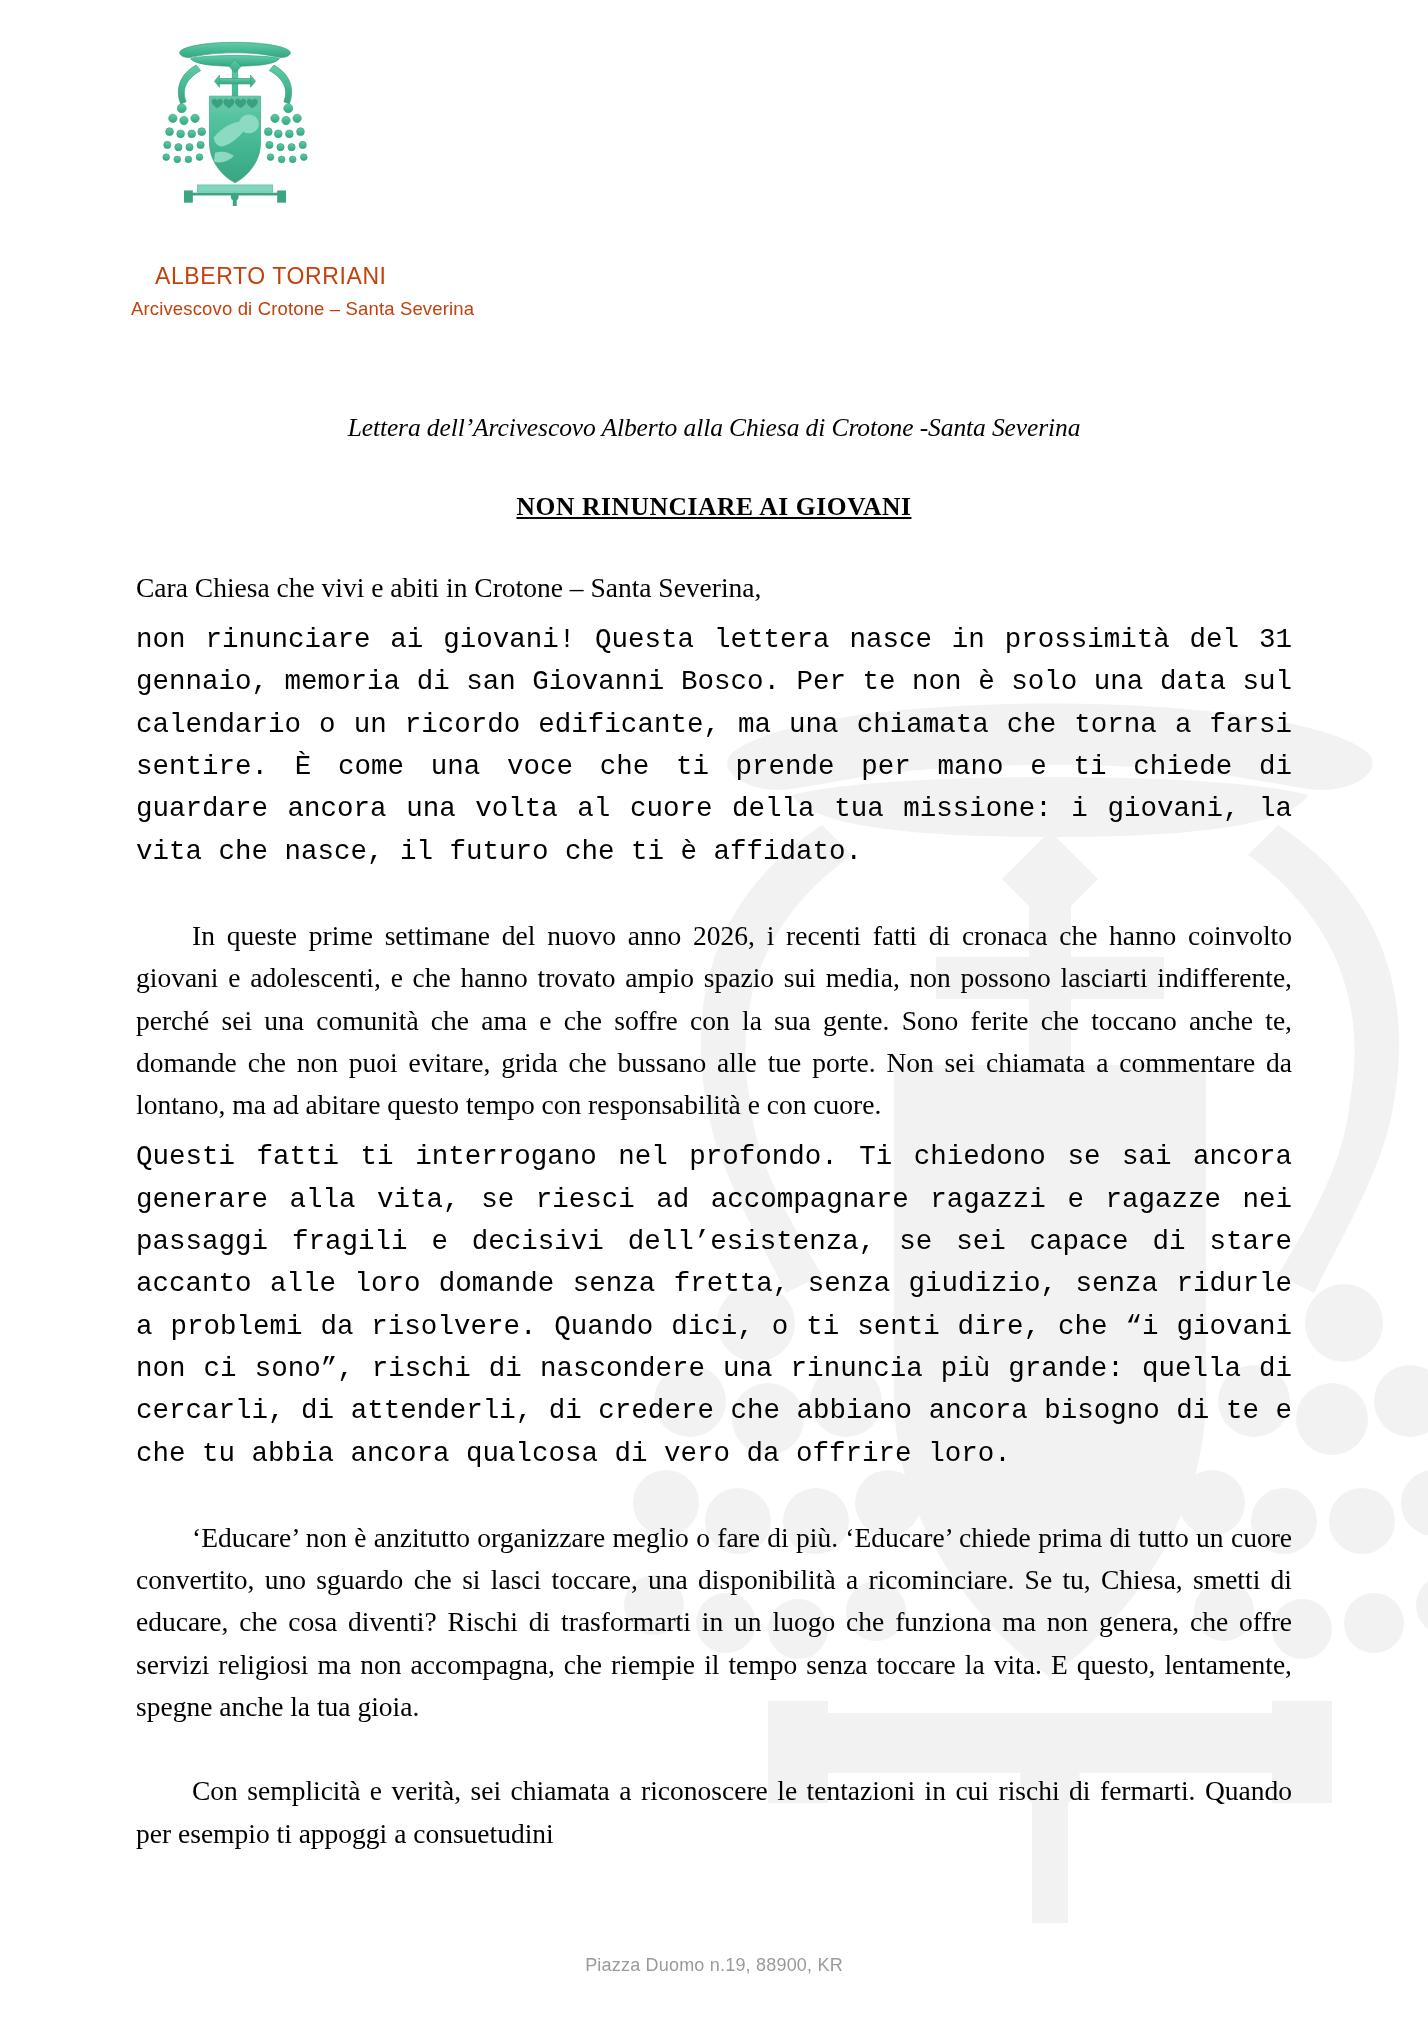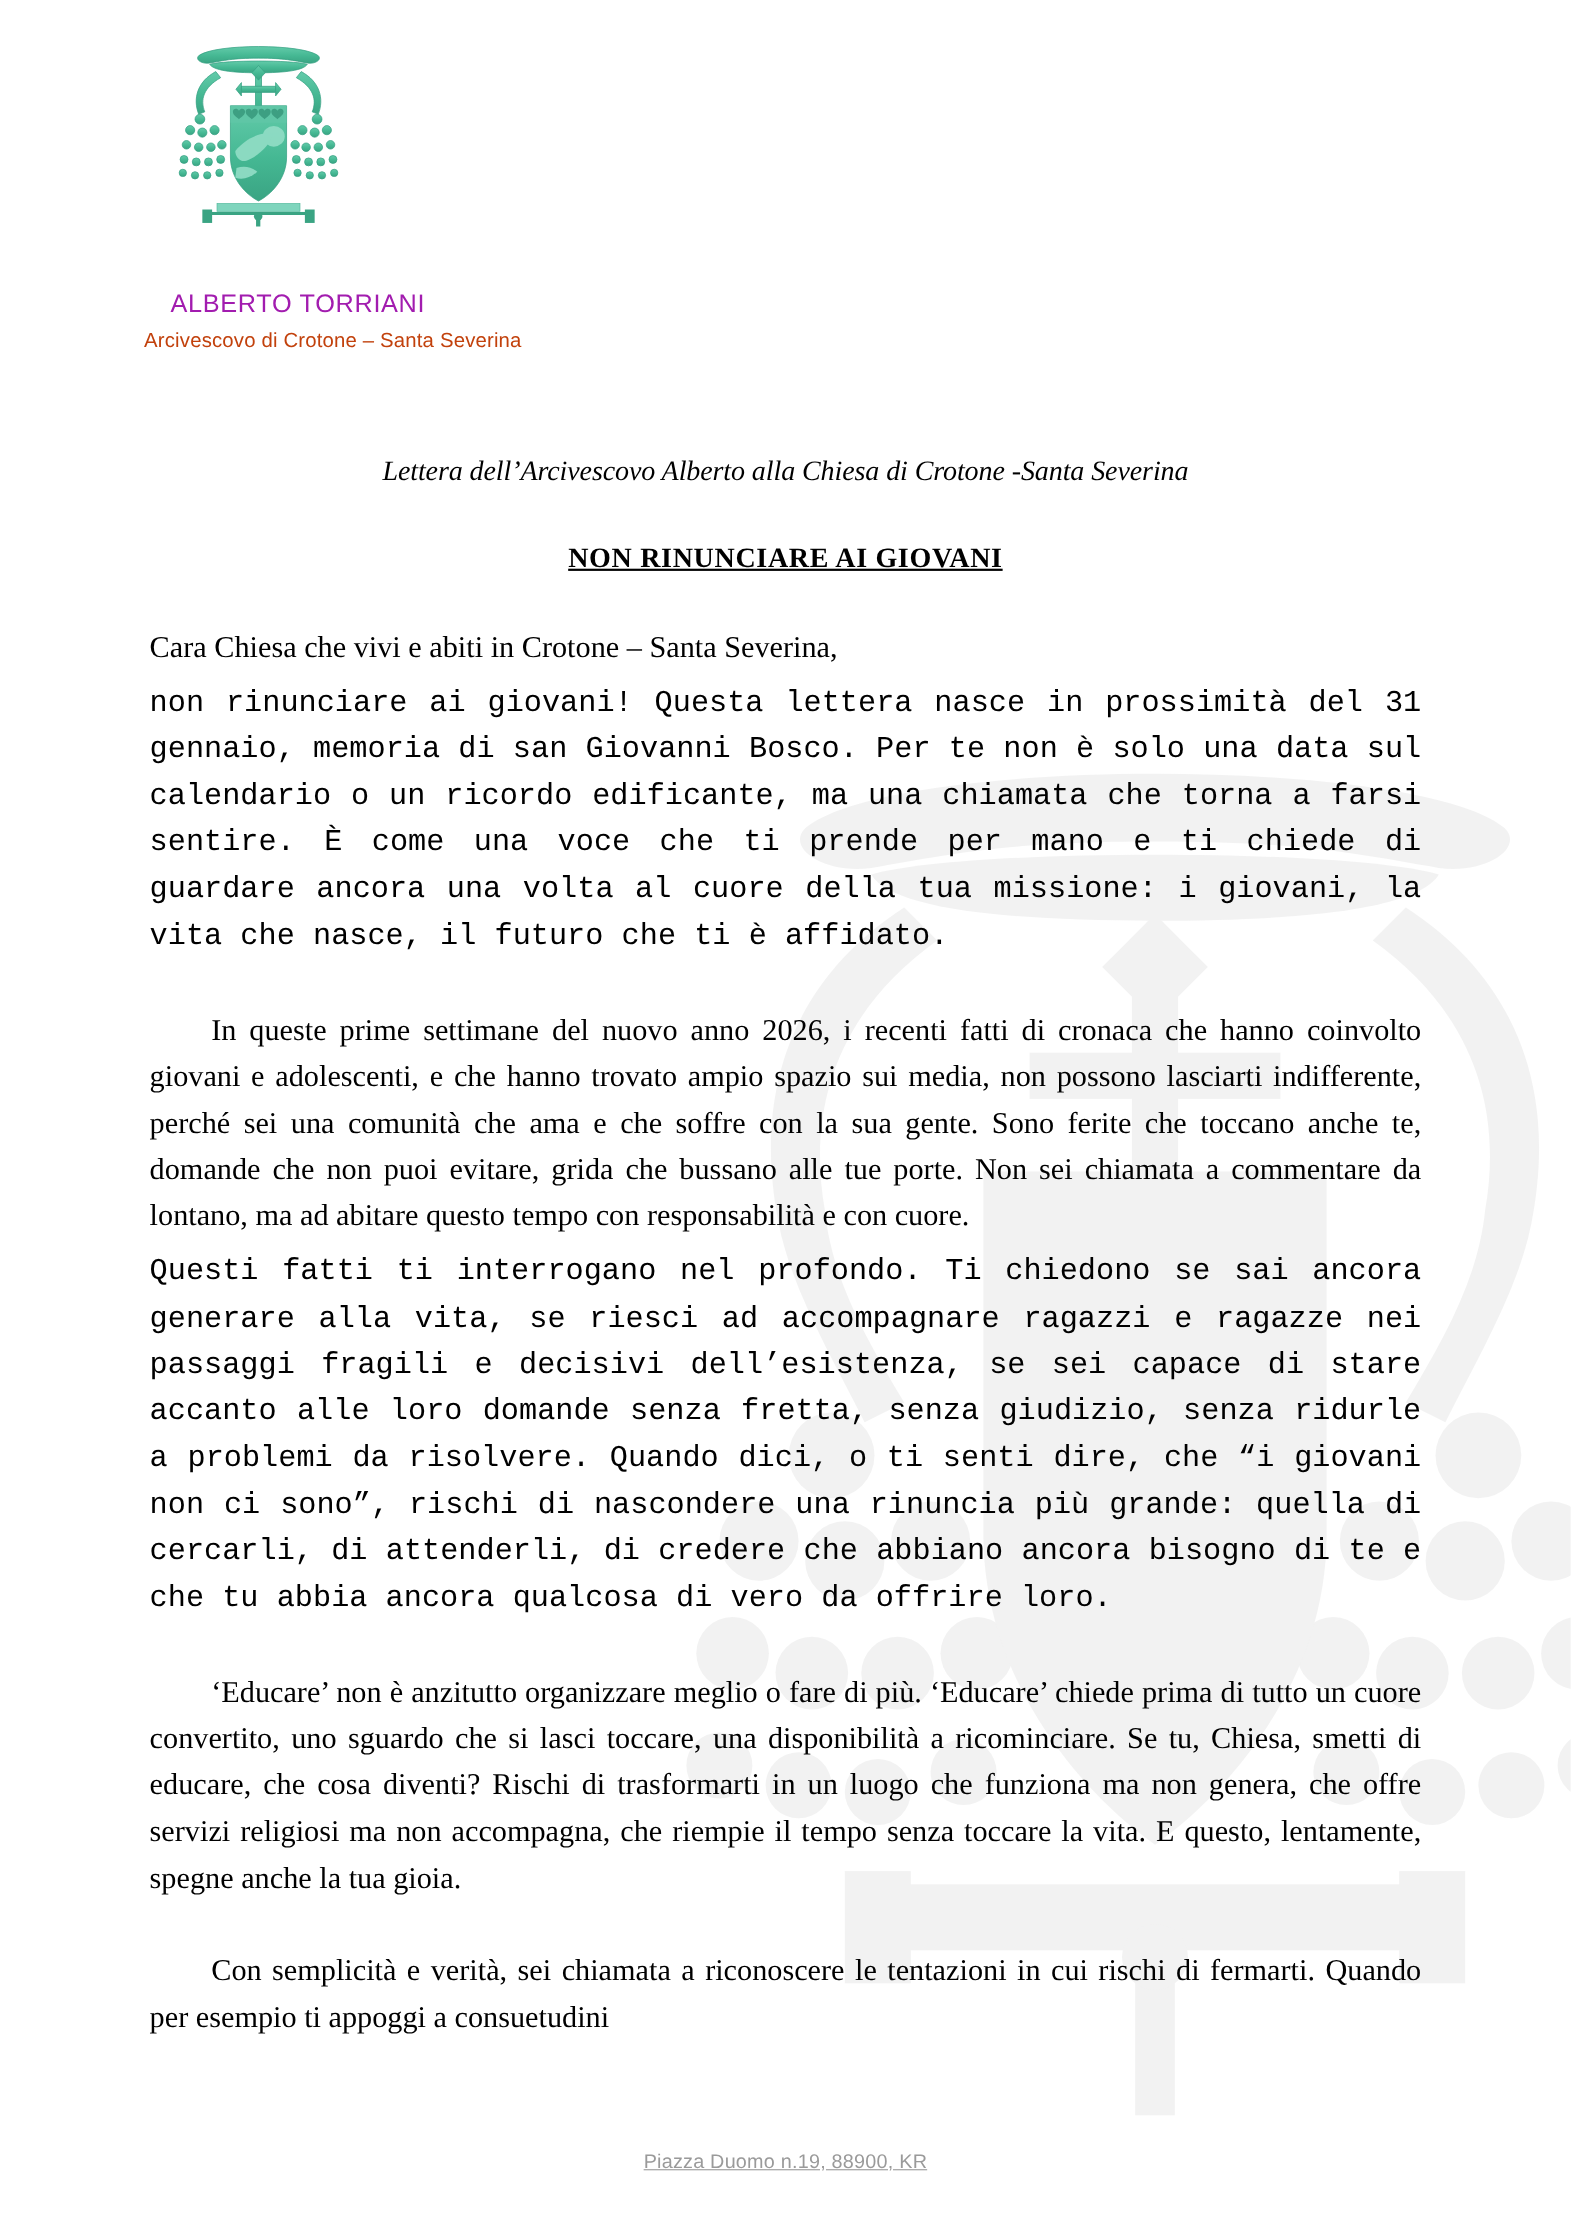--- a/index.html
+++ b/index.html
@@ -58,21 +58,21 @@
   #name-block {
     position: absolute;
     left: 0;
     top: 262px;
     width: 1428px;
   }
   .lh-name {
     font-family: "Liberation Sans", sans-serif;
     font-size: 23px;
     letter-spacing: 0.6px;
-    color: #a21caf;
+    color: #c2410c;
     padding-left: 155px;
     line-height: 1.22;
     white-space: nowrap;
   }
   .lh-role {
     font-family: "Liberation Sans", sans-serif;
     font-size: 18.5px;
     letter-spacing: 0.15px;
     color: #c2410c;
     padding-left: 131px;
@@ -131,21 +131,20 @@
     top: 1955px;
     width: 1428px;
     text-align: center;
     z-index: 2;
   }
   .footer-text {
     font-family: "Liberation Sans", sans-serif;
     font-size: 18px;
     color: #9a9a9a;
     letter-spacing: 0.2px;
-    text-decoration: underline;
   }
 </style>
 </head>
 <body>
 
 <div id="page">
 
   <div id="watermark">
     <svg viewBox="0 0 300 440" xmlns="http://www.w3.org/2000/svg" aria-hidden="true">
       <g fill="#9e9e9e">

